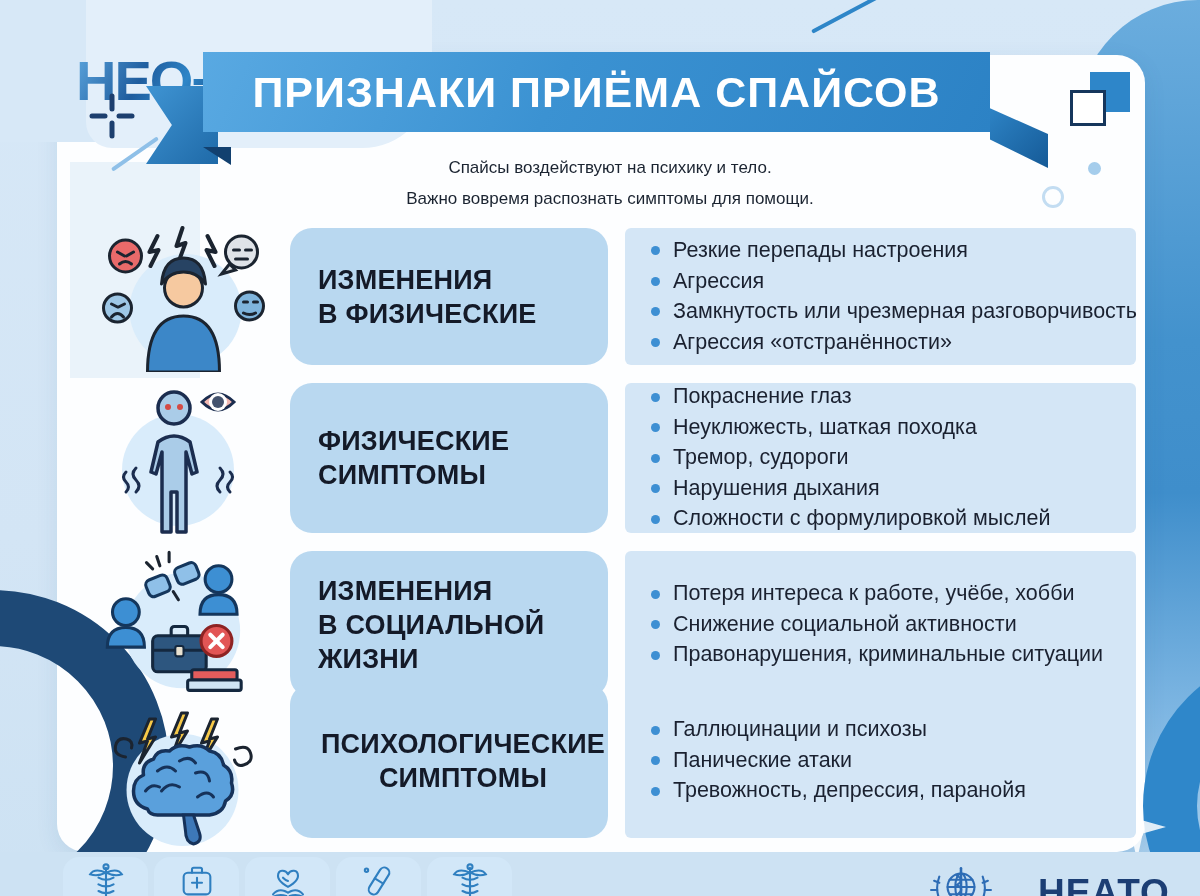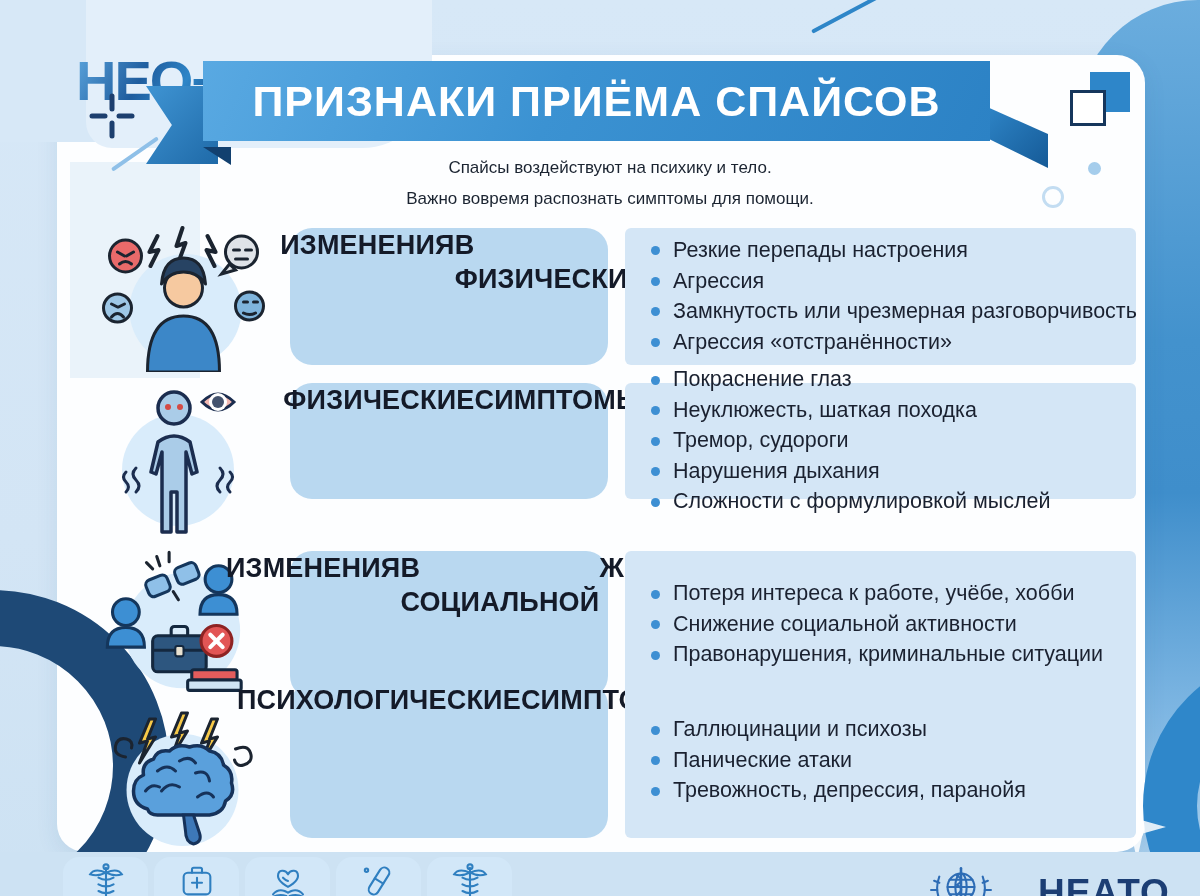--- a/index.html
+++ b/index.html
@@ -29,21 +29,21 @@
     clip-path:polygon(50% 0,60% 40%,100% 50%,60% 60%,50% 100%,40% 60%,0 50%,40% 40%);}
   
   .card{position:absolute;left:57px;top:55px;width:1088px;height:797px;background:#fdfeff;border-radius:28px;z-index:3;
     box-shadow:0 6px 22px rgba(40,90,140,.10);}
   
   .logo{position:absolute;left:76px;top:48px;z-index:6;font-size:56px;font-weight:800;letter-spacing:-2px;
     background:linear-gradient(120deg,#5ea8e0 0%,#1f5d9e 45%,#2e86c8 70%,#164a85 100%);
     -webkit-background-clip:text;background-clip:text;color:transparent;}
   .crosshair{position:absolute;left:88px;top:92px;z-index:6;}
   
-  .ribbon-bar{position:absolute;left:203px;top:61px;width:787px;height:80px;z-index:7;
+  .ribbon-bar{position:absolute;left:203px;top:52px;width:787px;height:80px;z-index:7;
     background:linear-gradient(115deg,#59a9e2 0%,#3b92d2 45%,#2c82c5 100%);
     display:flex;align-items:center;justify-content:center;}
   .ribbon-title{color:#ffffff;font-size:43px;font-weight:800;letter-spacing:1px;white-space:nowrap;}
   .ribbon-tail-left{position:absolute;left:146px;top:86px;width:72px;height:78px;z-index:6;
     background:linear-gradient(135deg,#3f94d3,#1f6aa8);
     clip-path:polygon(0 0,100% 0,100% 100%,0 100%,36% 50%);}
   .ribbon-fold-left{position:absolute;left:203px;top:147px;width:28px;height:18px;background:#12406f;z-index:6;
     clip-path:polygon(0 0,100% 0,100% 100%);}
   .ribbon-fold-right{position:absolute;left:990px;top:100px;width:58px;height:68px;z-index:6;
     background:linear-gradient(135deg,#2f86c8,#155a97);
@@ -52,28 +52,28 @@
   .sq-filled{position:absolute;left:1090px;top:72px;width:40px;height:40px;background:#2e86c9;z-index:7;}
   .sq-outline{position:absolute;left:1070px;top:90px;width:30px;height:30px;background:#ffffff;border:3px solid #16365c;z-index:8;}
   .dot-filled{position:absolute;left:1088px;top:162px;width:13px;height:13px;border-radius:50%;background:#a5cdec;z-index:7;}
   .dot-ring{position:absolute;left:1042px;top:186px;width:16px;height:16px;border-radius:50%;border:3px solid #c3ddf2;z-index:7;}
   
   .subtitle{position:absolute;left:160px;top:152px;width:900px;z-index:7;text-align:center;color:#1b2431;
     font-size:17px;line-height:31px;font-weight:500;}
   
   .icon-box{position:absolute;z-index:7;}
   .title-panel{position:absolute;left:290px;width:318px;background:#b9d8f0;border-radius:22px;z-index:7;
-    display:flex;flex-direction:row;justify-content:center;padding-left:28px;box-sizing:border-box;}
+    display:flex;flex-direction:column;justify-content:center;padding-left:28px;box-sizing:border-box;}
   .title-panel div{font-size:27px;font-weight:800;color:#141a28;line-height:34px;letter-spacing:.2px;}
   .list-panel{position:absolute;left:625px;width:511px;background:#d4e6f6;border-radius:6px;z-index:7;
     display:flex;flex-direction:column;justify-content:center;padding-left:26px;box-sizing:border-box;row-gap:1px;}
   .bullet{display:flex;align-items:center;line-height:29.5px;white-space:nowrap;}
   .bullet .dot{flex:0 0 9px;width:9px;height:9px;border-radius:50%;background:#3d8fd3;margin-right:13px;}
   .bullet .txt{font-size:21.5px;color:#1a2130;}
-  .r1{top:228px;height:137px;} .r2{top:383px;height:116px;justify-content:center;} .r3{top:551px;height:147px;} .r4{top:683px;height:155px;text-align:center;}
+  .r1{top:228px;height:137px;} .r2{top:383px;height:150px;justify-content:center;} .r3{top:551px;height:147px;} .r4{top:683px;height:155px;text-align:center;}
   
   .footer-strip{position:absolute;left:0;top:852px;width:1200px;height:44px;background:#cde2f3;z-index:5;}
   .tile{position:absolute;top:857px;width:85px;height:60px;background:#d2e7f8;border-radius:16px 16px 0 0;z-index:6;
     display:flex;justify-content:center;}
   .tile svg{margin-top:4px;}
   .who{position:absolute;left:930px;top:858px;z-index:6;display:flex;align-items:flex-start;}
   .who-label{position:absolute;left:1038px;top:872px;z-index:6;font-size:37px;font-weight:800;color:#1c3e74;letter-spacing:1px;}
 </style>
 </head>
 <body>

